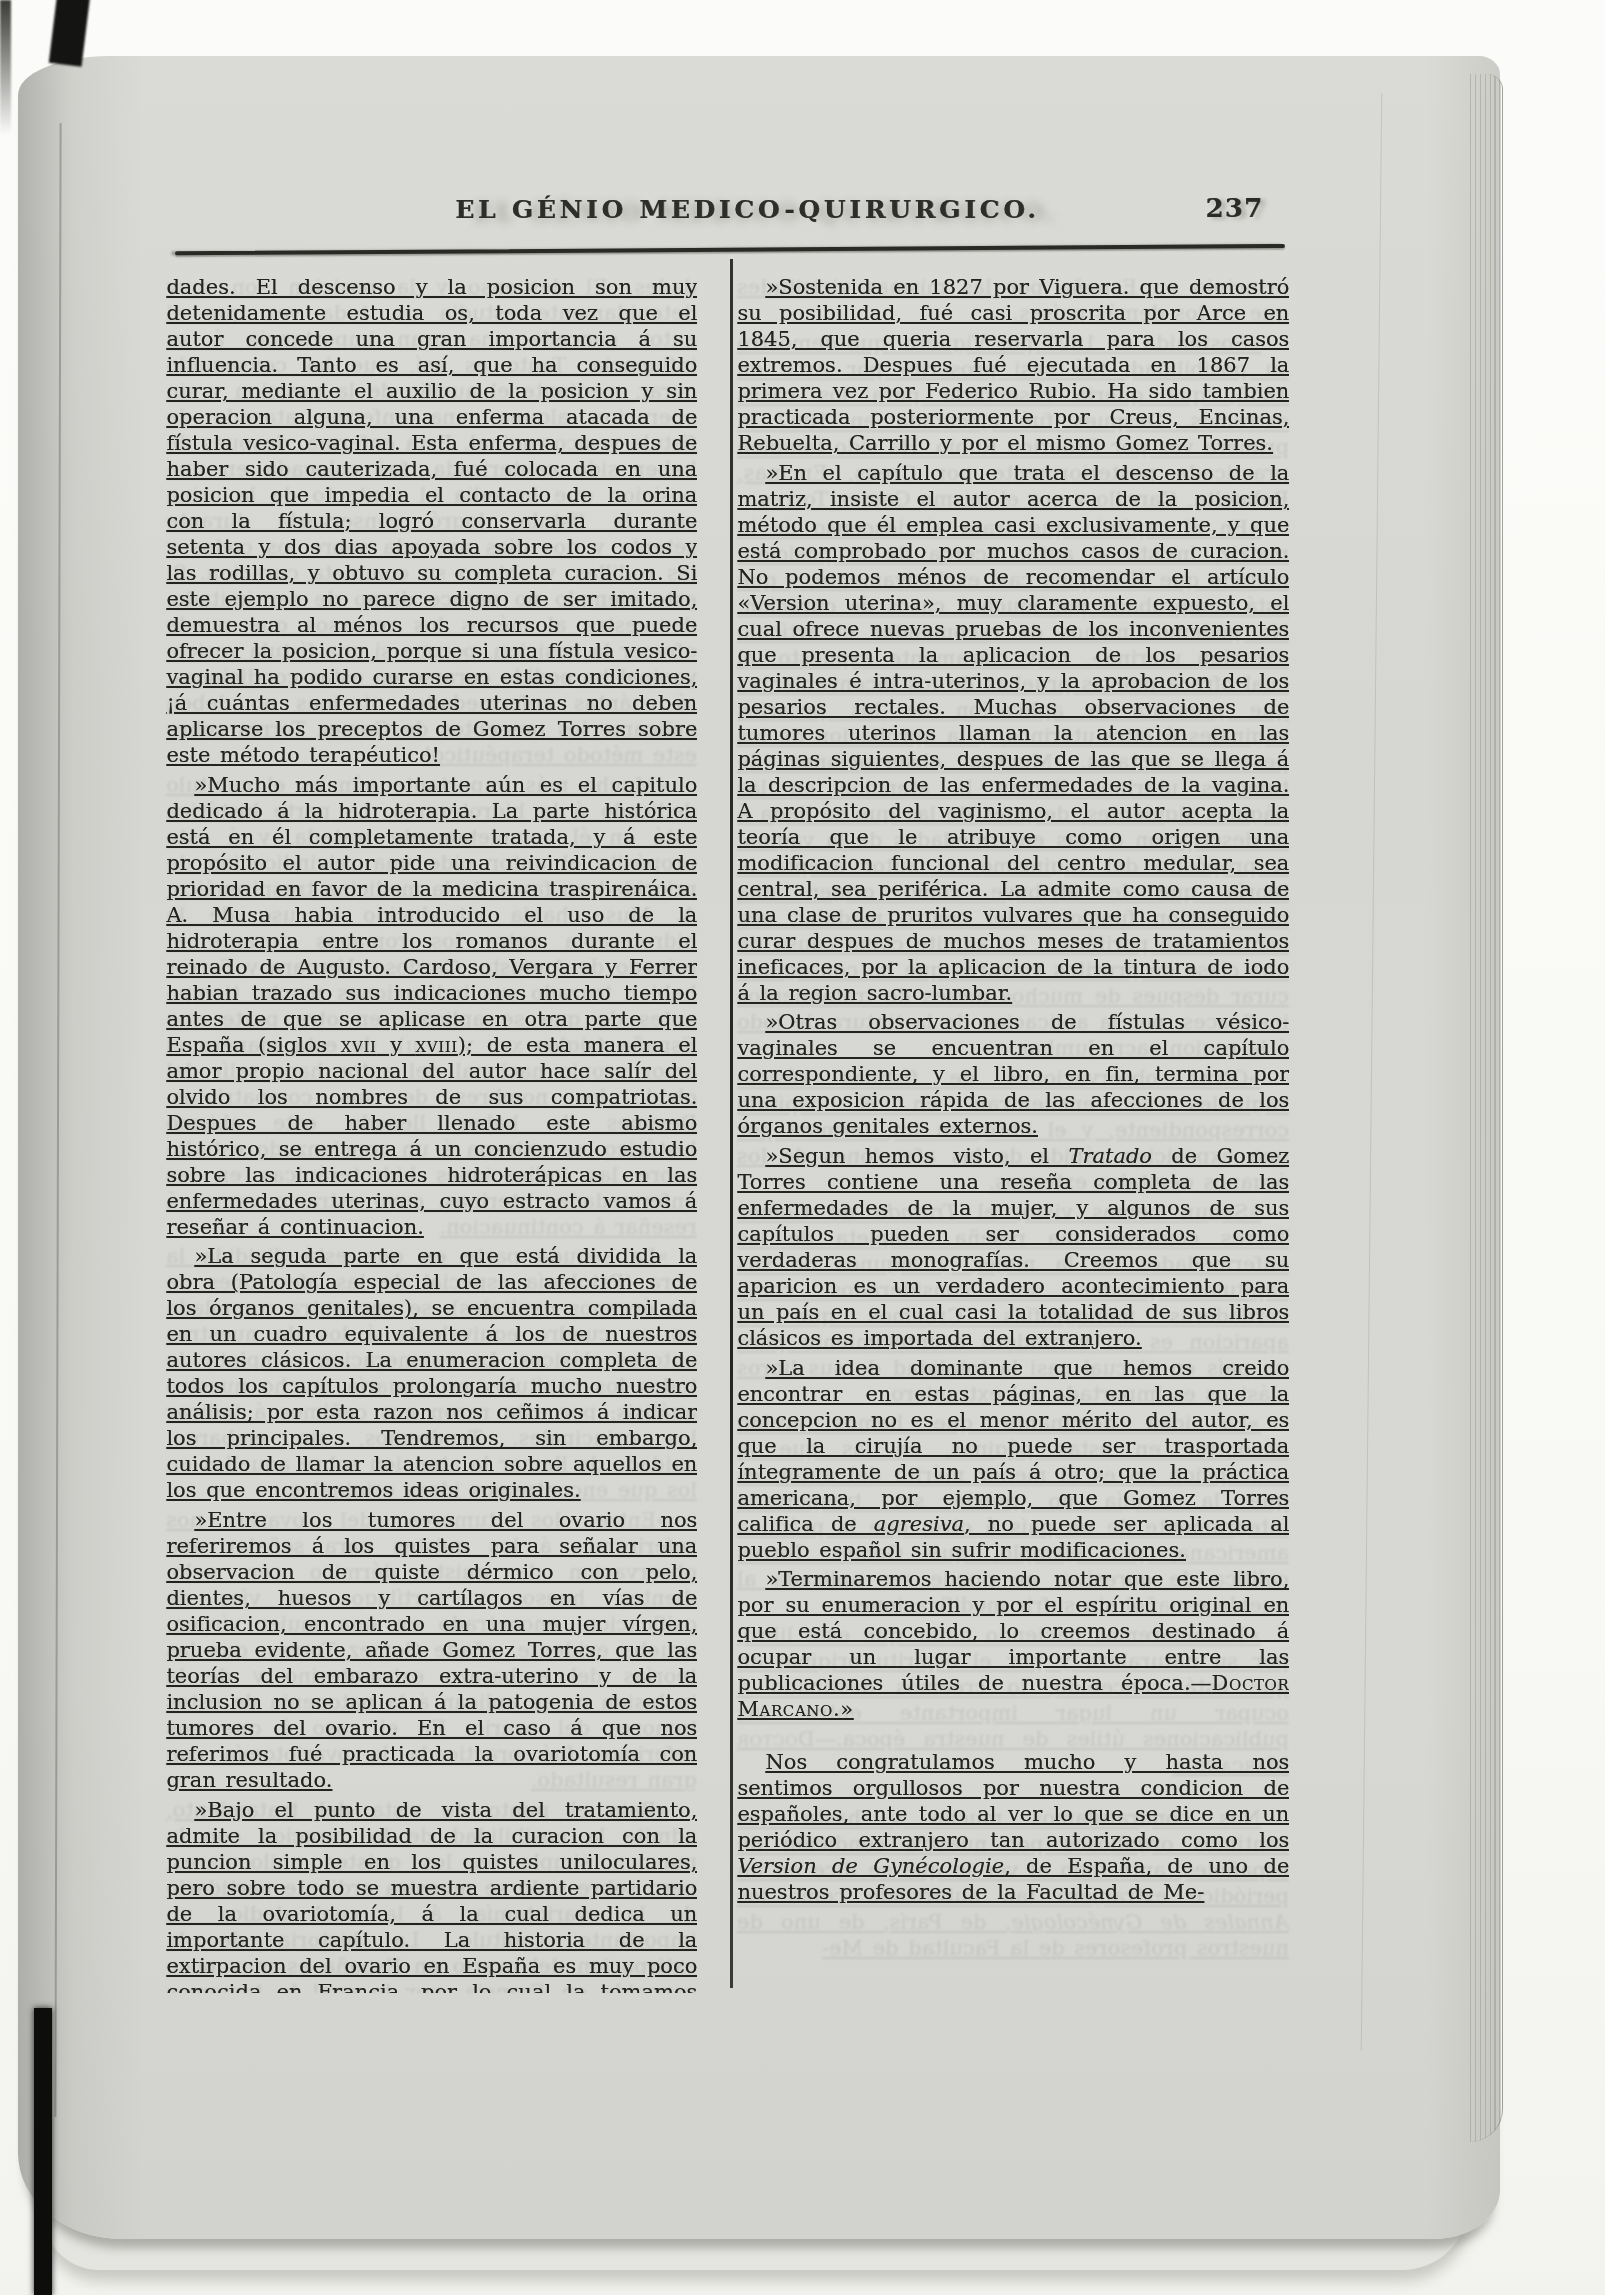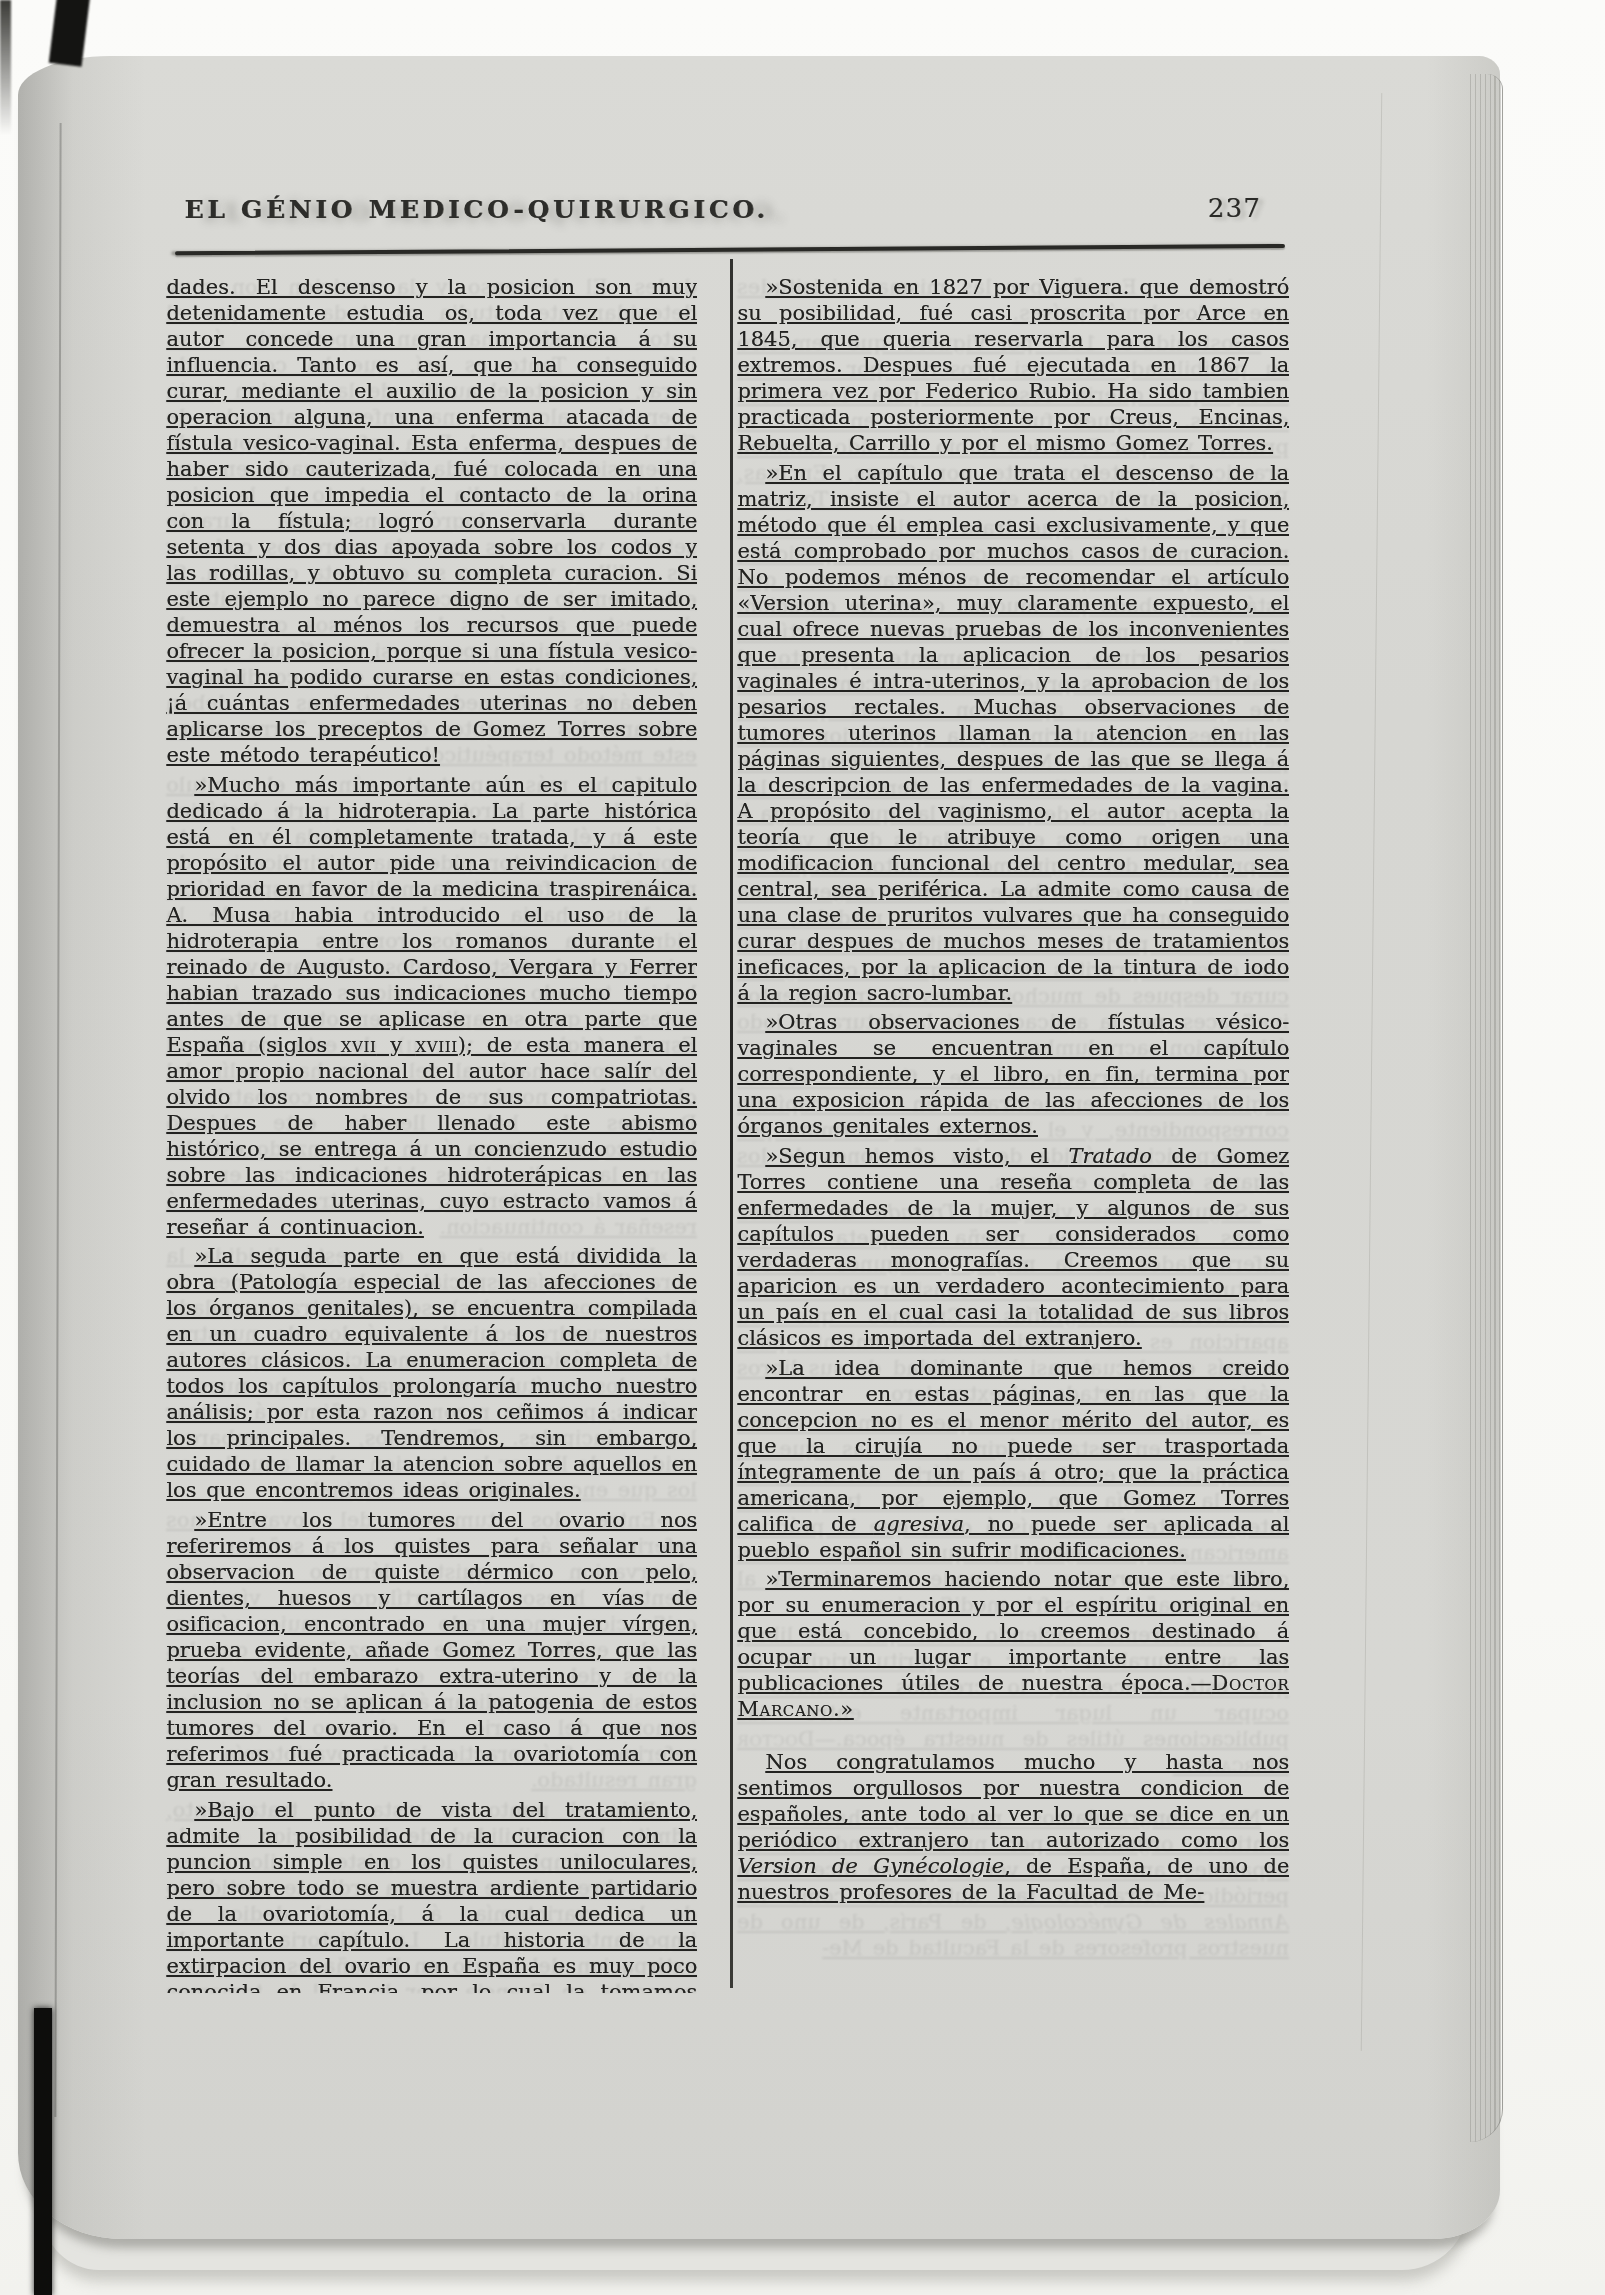--- a/index.html
+++ b/index.html
@@ -45,27 +45,27 @@
     background:repeating-linear-gradient(90deg,rgba(110,110,104,.28) 0 1.2px,rgba(0,0,0,0) 1.2px 4.9px);
     border-right:1.8px solid rgba(100,100,95,.45);
     border-radius:0 18.4px 37px 0/0 17px 37px 0;
   }
   .stain-line{
     position:absolute;right:128px;top:37px;width:1.2px;height:1958px;
     background:rgba(130,130,122,.25);filter:blur(0.6px);transform:rotate(.6deg);
   }
   
   .running-title{
-    position:absolute;left:166px;top:139px;width:1126px;
+    position:absolute;left:166px;top:139px;width:1126px;text-align:center;
     font-size:25px;font-weight:bold;letter-spacing:3.7px;color:#2d2d2a;
     text-shadow:0.6px 0 0.6px rgba(45,45,42,.65),18.4px 3.1px 8px rgba(80,80,74,.35);
   }
   .page-number{
     position:absolute;left:1173px;top:137px;width:86px;text-align:center;
-    font-size:26px;font-weight:normal;color:#2a2a27;letter-spacing:1.2px;
+    font-size:26px;font-weight:bold;color:#2a2a27;letter-spacing:1.2px;
     text-shadow:0.6px 0 0.6px rgba(45,45,42,.5),4.9px 1.8px 4.3px rgba(80,80,74,.3);
   }
   .header-rule{
     position:absolute;left:157px;top:188px;width:1110px;height:3.7px;
     background:#292926;border-radius:2.4px;
     transform:rotate(-.38deg);transform-origin:right center;
     box-shadow:0 1.8px 1.2px rgba(90,90,84,.4),-3.7px 0 2.4px rgba(90,90,84,.5);
   }
   
   .col-divider{

